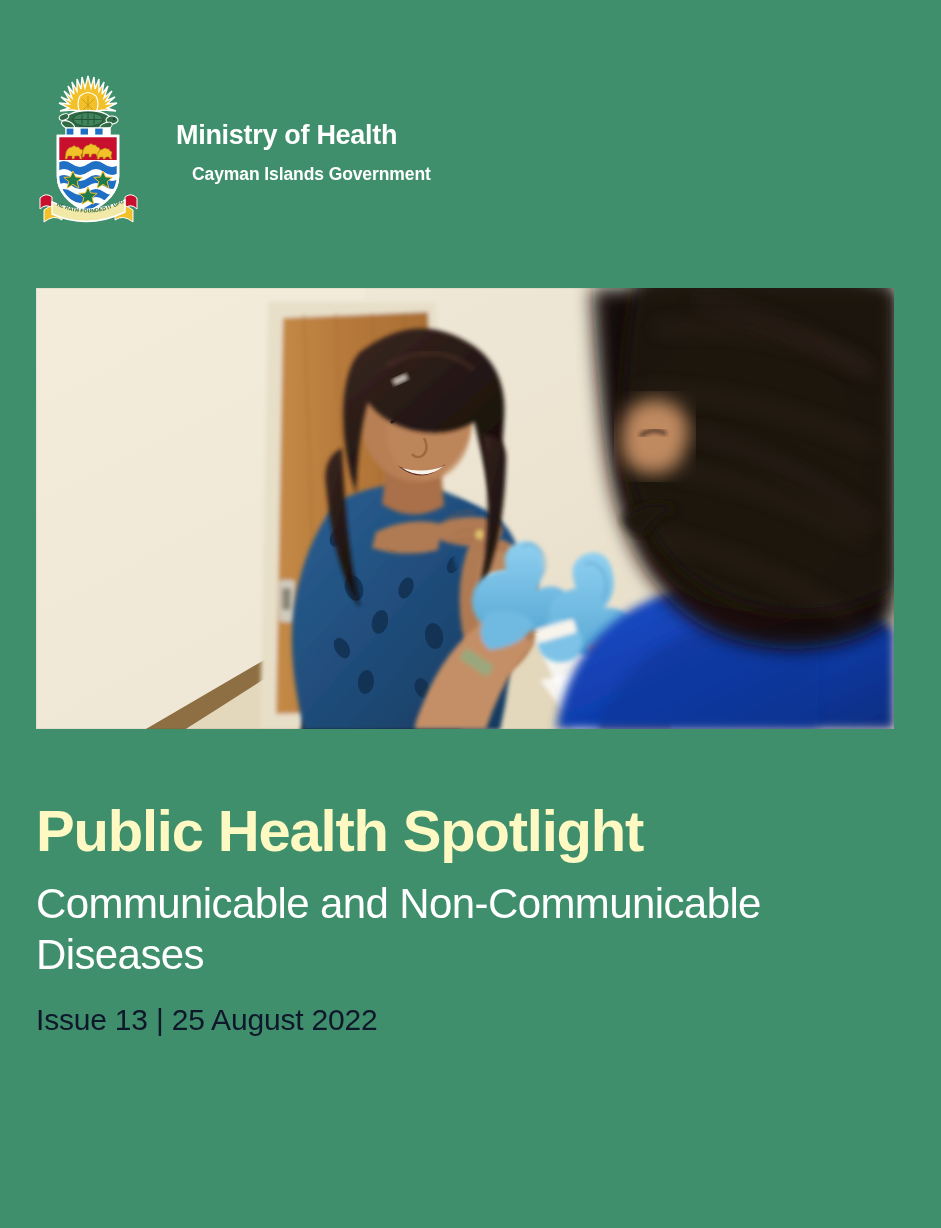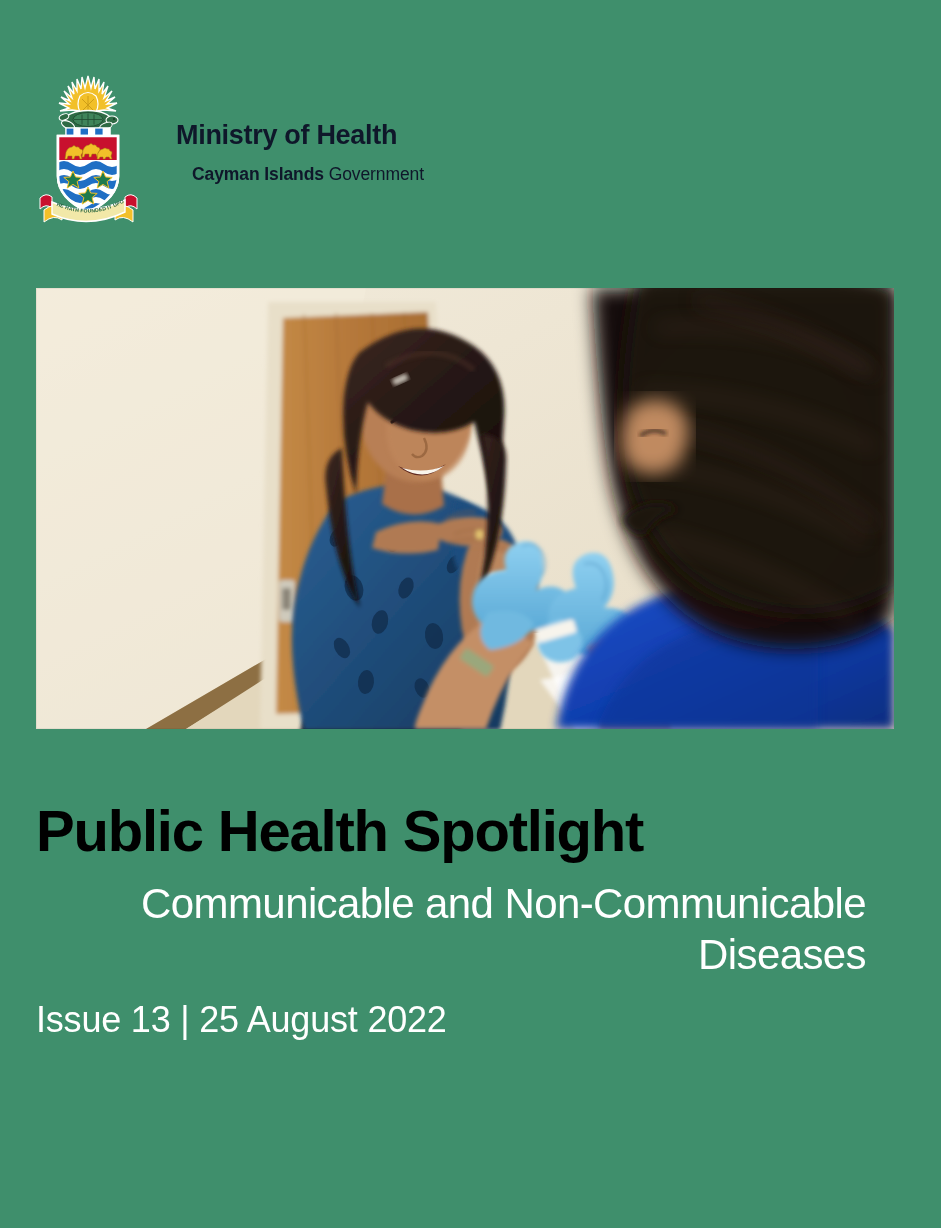--- a/index.html
+++ b/index.html
@@ -32,38 +32,38 @@
   }
   .crest {
     width: 105px;
     height: 158px;
     display: block;
     flex: 0 0 auto;
   }
   .logo-text {
     margin-left: 35px;
     padding-top: 48px;
-    color: #0f172a;
+    color: #ffffff;
   }
   .logo-line1, .logo-line2 {
     font-size: 27px;
     font-weight: bold;
     line-height: 31px;
     letter-spacing: -0.3px;
     white-space: nowrap;
   }
   .logo-line3 {
     margin-top: 13px;
     font-size: 17.5px;
     line-height: 20px;
     white-space: nowrap;
     letter-spacing: -0.1px;
   }
   .logo-line3 .bold { font-weight: bold; margin-left: 16px; }
-  .logo-line3 .reg  { font-weight: normal; margin-top: 42px; }
+  .logo-line3 .reg  { font-weight: bold; margin-top: 42px; }
 
   
   .photo-frame {
     position: absolute;
     left: 36px;
     top: 288px;
     width: 858px;
     height: 441px;
     overflow: hidden;
     background: #ece4d3;
@@ -71,40 +71,39 @@
   .photo-svg { display: block; width: 858px; height: 441px; }
 
   
   .title-block {
     position: absolute;
     left: 36px;
     top: 800px;
     width: 860px;
   }
   .main-title {
-    color: #000000;
+    color: #fef9c3;
     font-size: 58px;
     font-weight: bold;
     line-height: 62px;
     letter-spacing: -1.2px;
     margin: 0;
   }
   .subtitle {
     color: #ffffff;
     font-size: 42px;
     font-weight: normal;
     line-height: 51px;
     letter-spacing: -0.6px;
     margin: 16px 0 0 0;
     max-width: 830px;
-    text-align: right;
   }
   .issue-line {
-    color: #ffffff;
-    font-size: 36px;
+    color: #0f172a;
+    font-size: 30px;
     font-weight: normal;
     line-height: 36px;
     letter-spacing: -0.2px;
     margin: 22px 0 0 0;
   }
 </style>
 </head>
 <body>
 
 <div class="cover">

